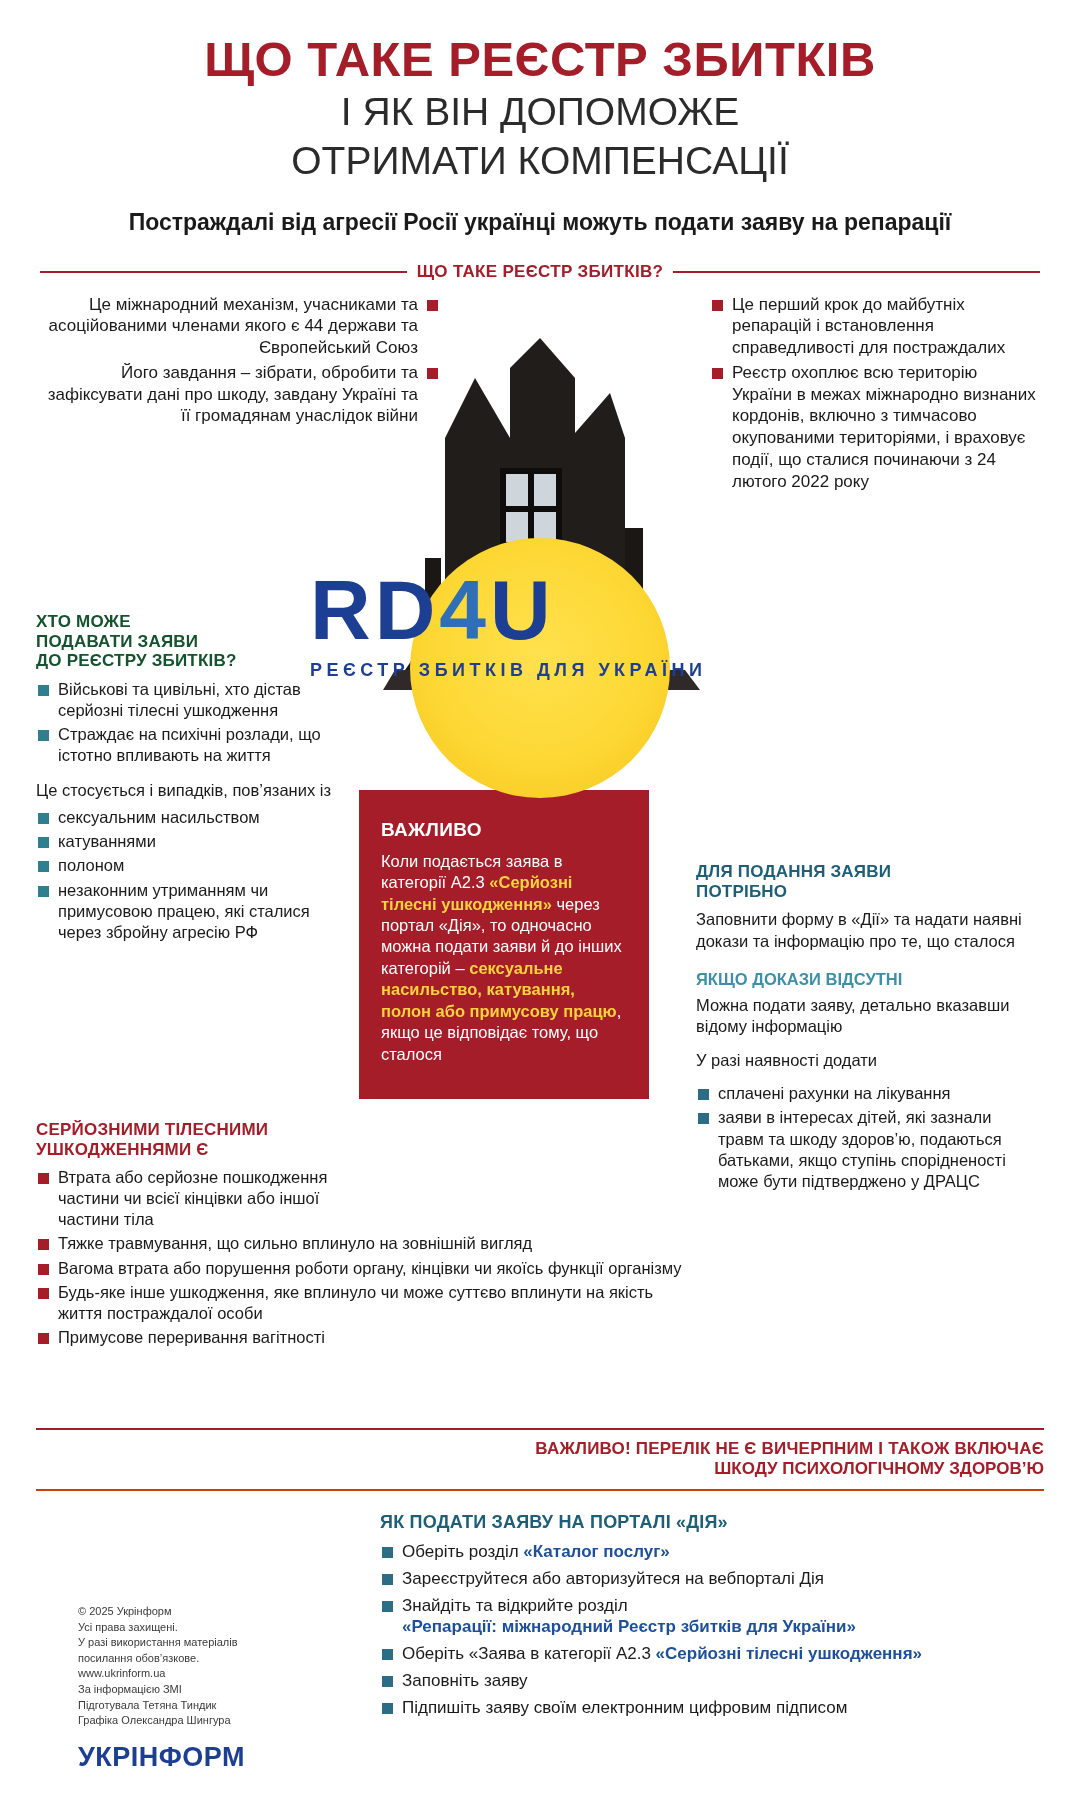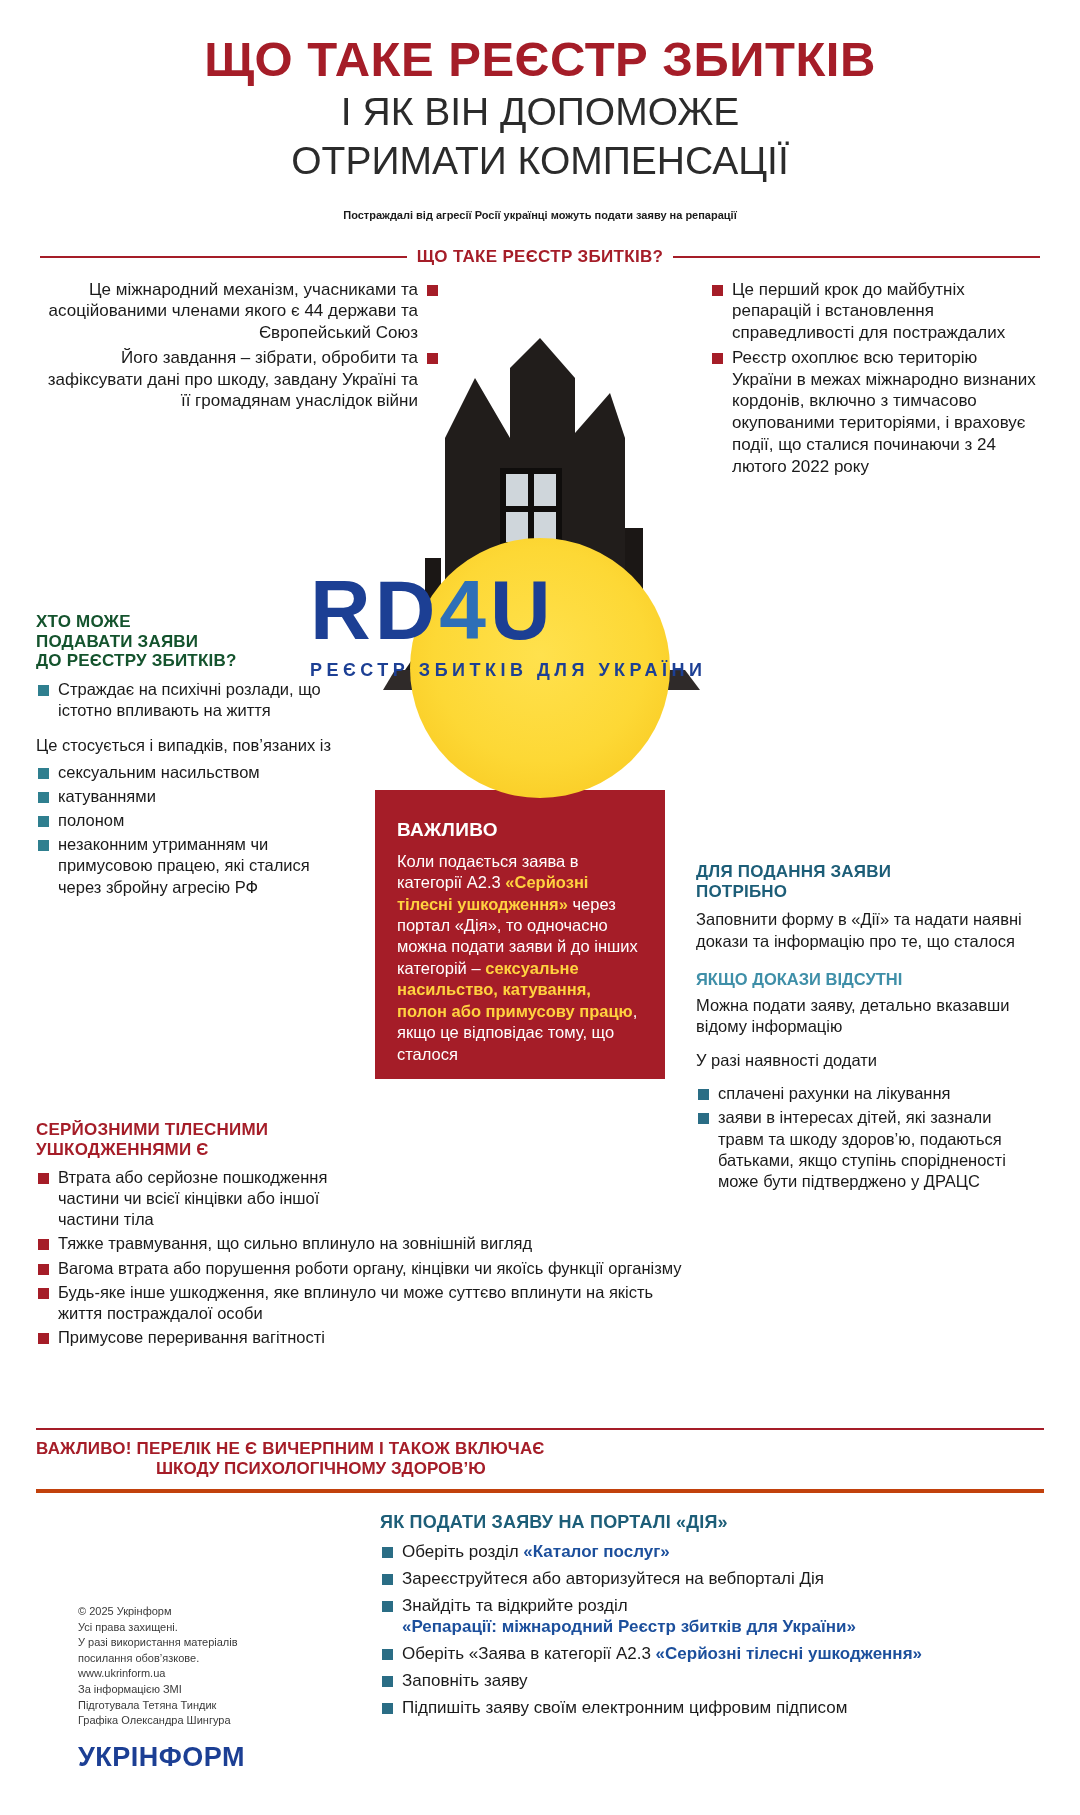--- a/index.html
+++ b/index.html
@@ -28,21 +28,21 @@
     line-height: 1.04;
   }
   .title-sub {
     font-size: 39px;
     font-weight: normal;
     color: #2b2b2b;
     line-height: 1.1;
     margin-top: 6px;
   }
   .lede {
-    font-size: 11px;
+    font-size: 23px;
     font-weight: bold;
     color: #1a1a1a;
     margin-top: 26px;
     text-align: center;
   }
 
   
   .rule-head {
     display: flex;
     align-items: center;
@@ -151,26 +151,26 @@
     font-size: 17px;
     line-height: 1.15;
     margin-bottom: 8px;
     letter-spacing: 0.2px;
   }
   .plain-note { margin: 14px 0 6px 0; line-height: 1.28; }
 
   
   .panel-red {
     position: absolute;
-    left: 375px;
+    left: 359px;
     top: 790px;
     width: 290px;
     background: #a51d28;
     color: #ffffff;
-    padding: 28px 22px 14px 22px;
+    padding: 28px 22px 34px 22px;
     font-size: 16.5px;
     line-height: 1.3;
   }
   .panel-red .ph {
     font-weight: bold;
     font-size: 19px;
     margin-bottom: 8px;
     letter-spacing: 0.3px;
   }
   .panel-red .hl { color: #ffd23f; font-weight: bold; }
@@ -208,22 +208,23 @@
     font-size: 16.5px;
   }
 
   
   .important-bar {
     position: absolute;
     left: 36px;
     top: 1428px;
     width: 1008px;
     border-top: 2px solid #a51d28;
-    border-bottom: 4px solid #c2410c;
+    border-bottom: 2px solid #c2410c;
     padding: 9px 0 9px 0;
+    text-align: right;
   }
   .important-bar .t1 {
     color: #a51d28;
     font-weight: bold;
     font-size: 17px;
     line-height: 1.2;
     letter-spacing: 0.2px;
   }
   .important-bar .t1 .strong { font-weight: bold; }
   .important-bar .t2 {
@@ -329,20 +330,21 @@
       <li class="b">Це перший крок до майбутніх репарацій і встановлення справедливості для постраждалих</li>
       <li class="b">Реєстр охоплює всю територію України в межах міжнародно визнаних кордонів, включно з тимчасово окупованими територіями, і враховує події, що сталися починаючи з 24 лютого 2022 року</li>
     </ul>
   </div>
 
   <div class="col-left">
     <div class="head-teal" style="white-space:pre-line;">ХТО МОЖЕ
 ПОДАВАТИ ЗАЯВИ
 ДО РЕЄСТРУ ЗБИТКІВ?</div>
     <ul class="teal">
+      <li class="b">Військові та цивільні, хто дістав серйозні тілесні ушкодження</li>
       <li class="b">Страждає на психічні розлади, що істотно впливають на життя</li>
     </ul>
     <div class="plain-note">Це стосується і випадків, пов’язаних із</div>
     <ul class="teal">
       <li class="b">сексуальним насильством</li>
       <li class="b">катуваннями</li>
       <li class="b">полоном</li>
       <li class="b">незаконним утриманням чи примусовою працею, які сталися через збройну агресію РФ</li>
     </ul>
   </div>

